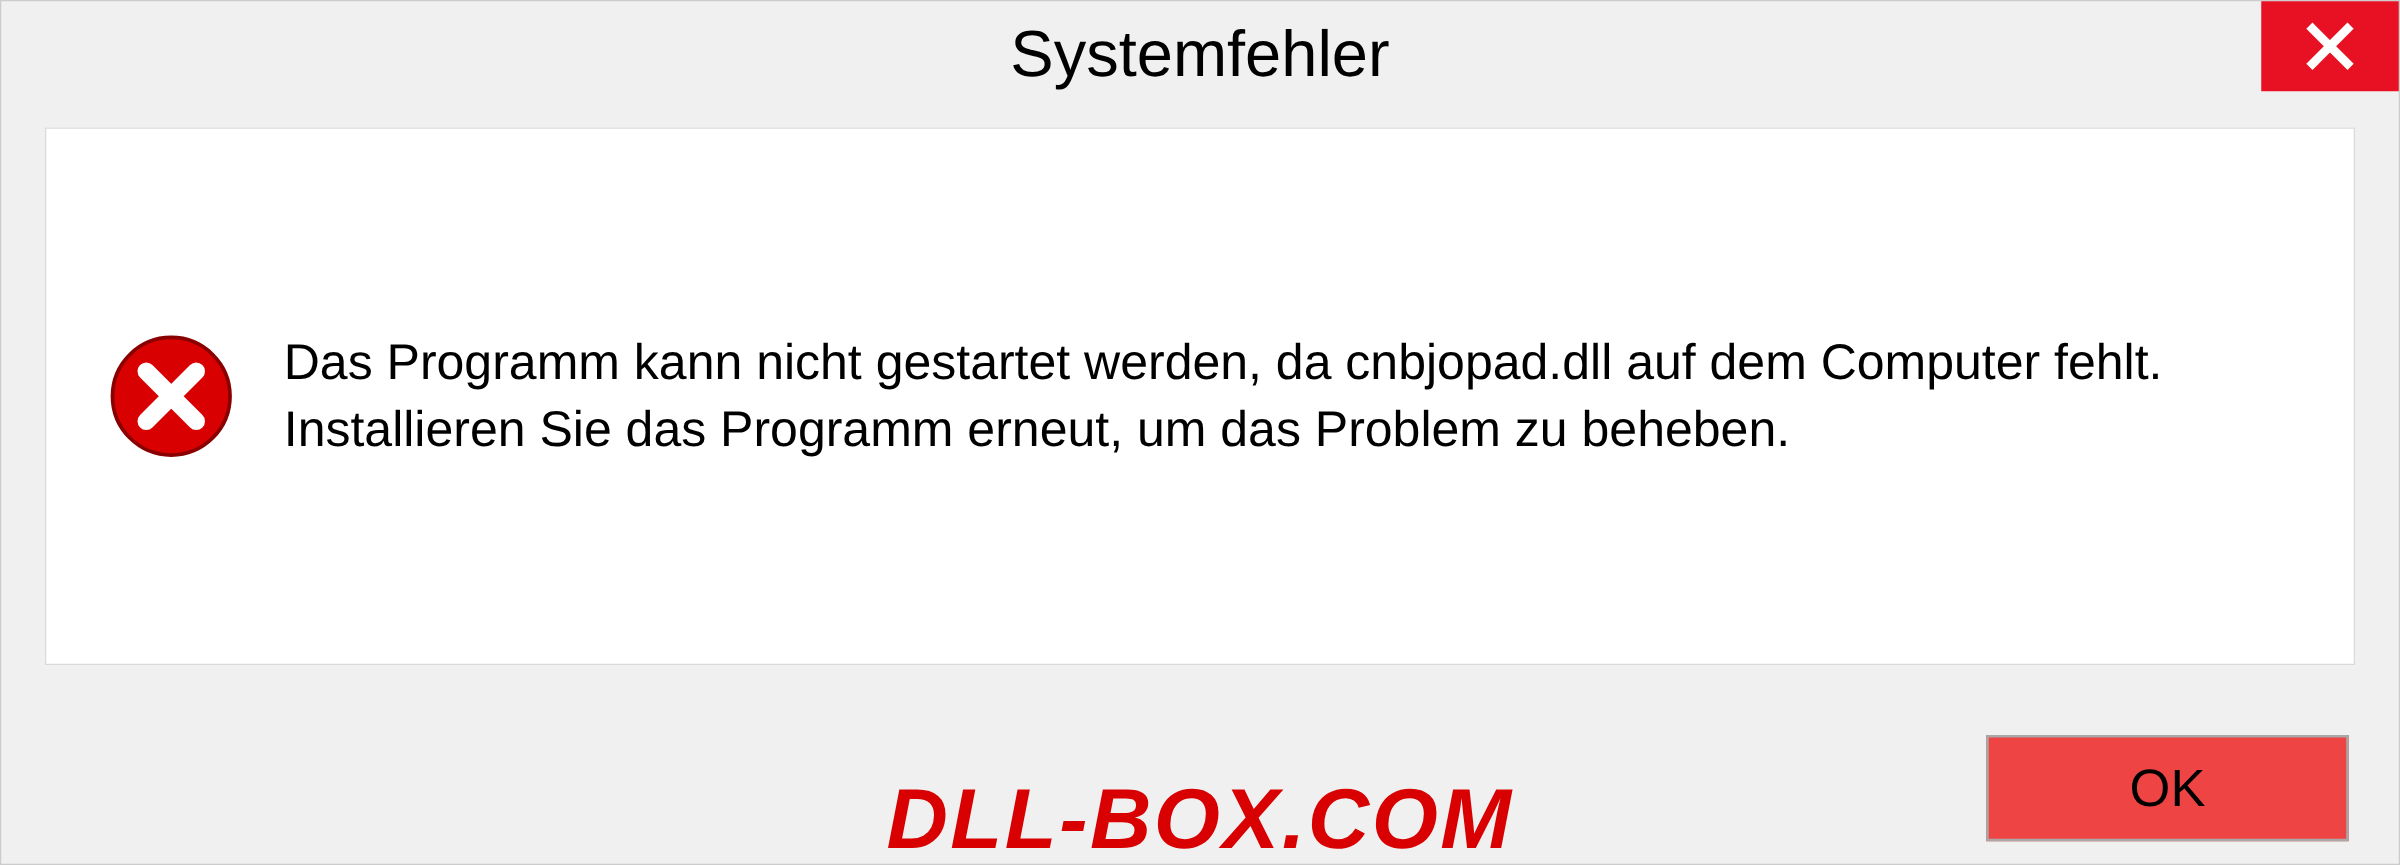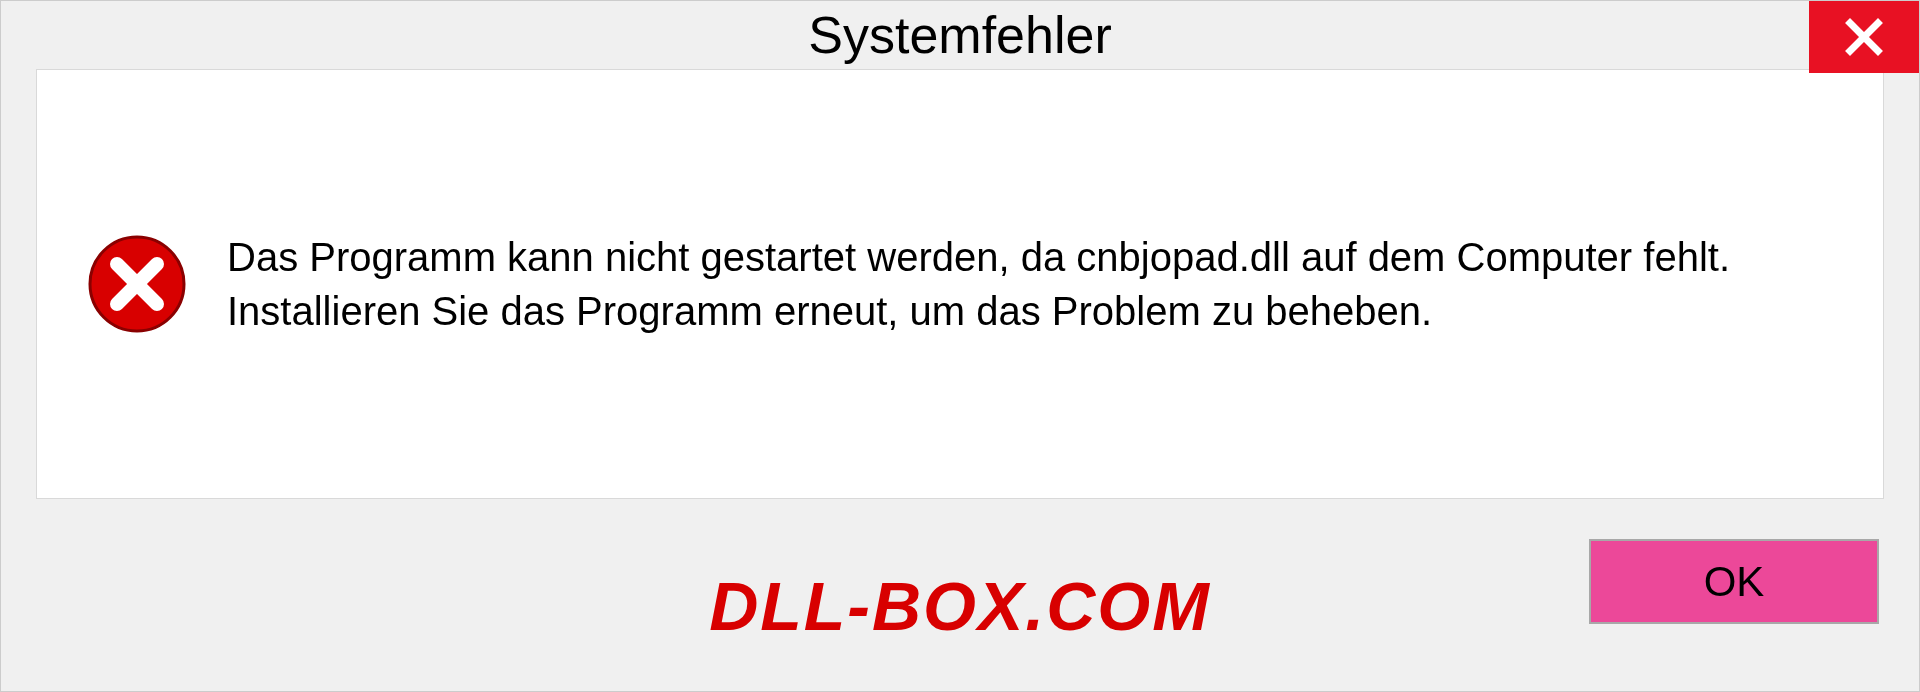--- a/index.html
+++ b/index.html
@@ -12,21 +12,21 @@
   }
   .dialog {
     position: relative;
     width: 1920px;
     height: 692px;
     background: #f0f0f0;
     border: 1px solid #ccc;
   }
   .titlebar {
     position: relative;
-    height: 68px;
+    height: 85px;
     display: flex;
     align-items: center;
     justify-content: center;
   }
   .title {
     font-size: 52px;
     color: #000;
     font-weight: normal;
   }
   .close-btn {
@@ -36,21 +36,21 @@
     width: 110px;
     height: 72px;
     background: #e81123;
     display: flex;
     align-items: center;
     justify-content: center;
     cursor: pointer;
   }
   .close-btn svg { display: block; }
   .content-panel {
-    margin: 0 35px;
+    margin: 16px 35px;
     background: #fff;
     border: 1px solid #d9d9d9;
     height: 430px;
     display: flex;
     align-items: center;
     padding: 0 50px;
   }
   .error-icon {
     flex: 0 0 auto;
     width: 100px;
@@ -81,21 +81,21 @@
     color: #d80000;
     font-family: Arial Black, Arial, sans-serif;
     white-space: nowrap;
   }
   .ok-btn {
     position: absolute;
     right: 40px;
     bottom: 35px;
     width: 290px;
     height: 85px;
-    background: #ec4899;
+    background: #ef4444;
     border: 2px solid #a8a8a8;
     display: flex;
     align-items: center;
     justify-content: center;
     font-size: 42px;
     color: #000;
     cursor: pointer;
   }
 </style>
 </head>

